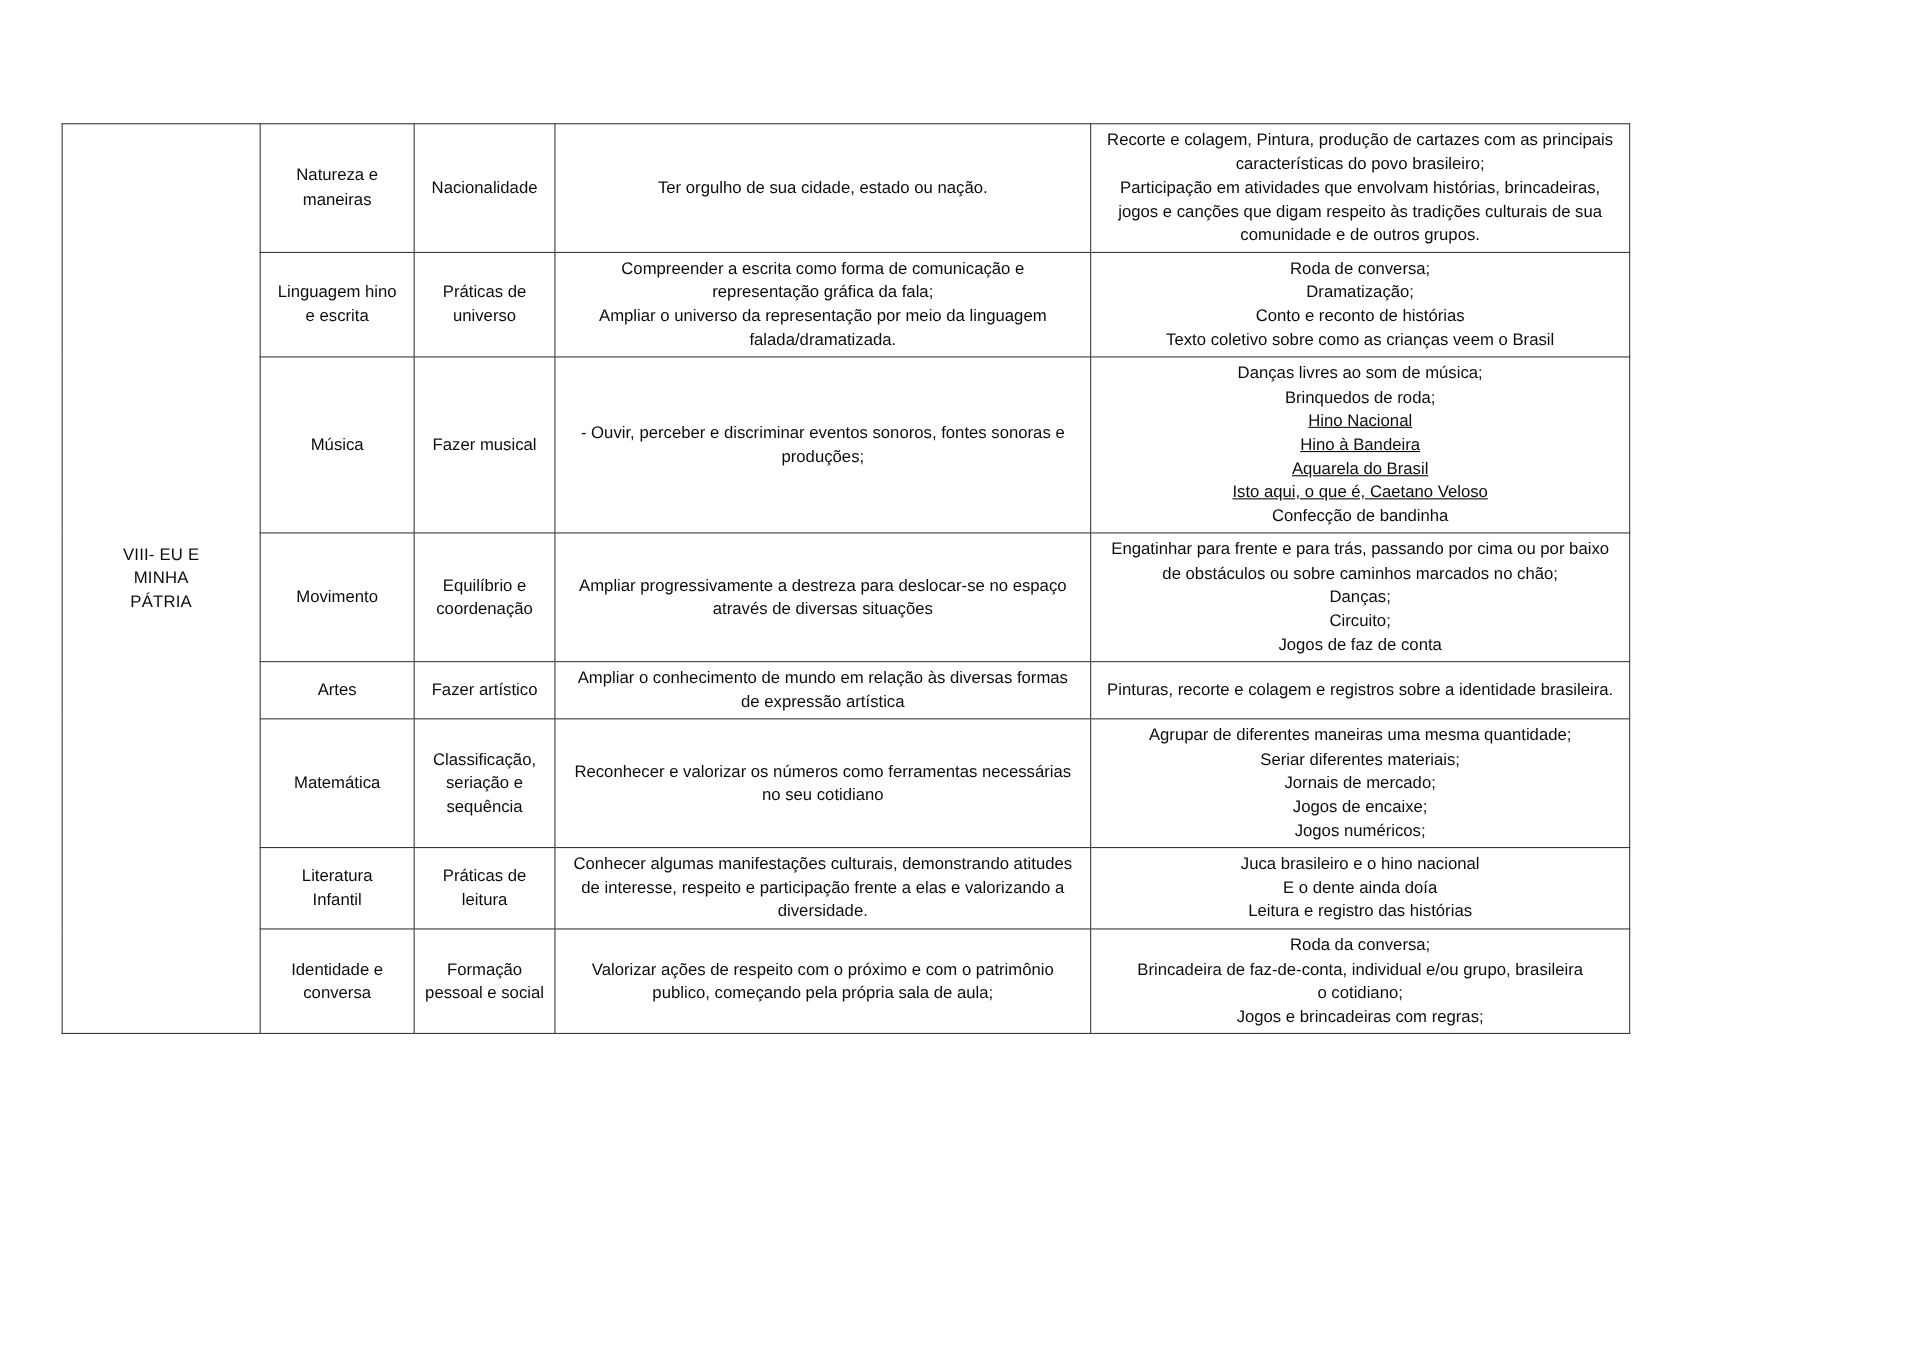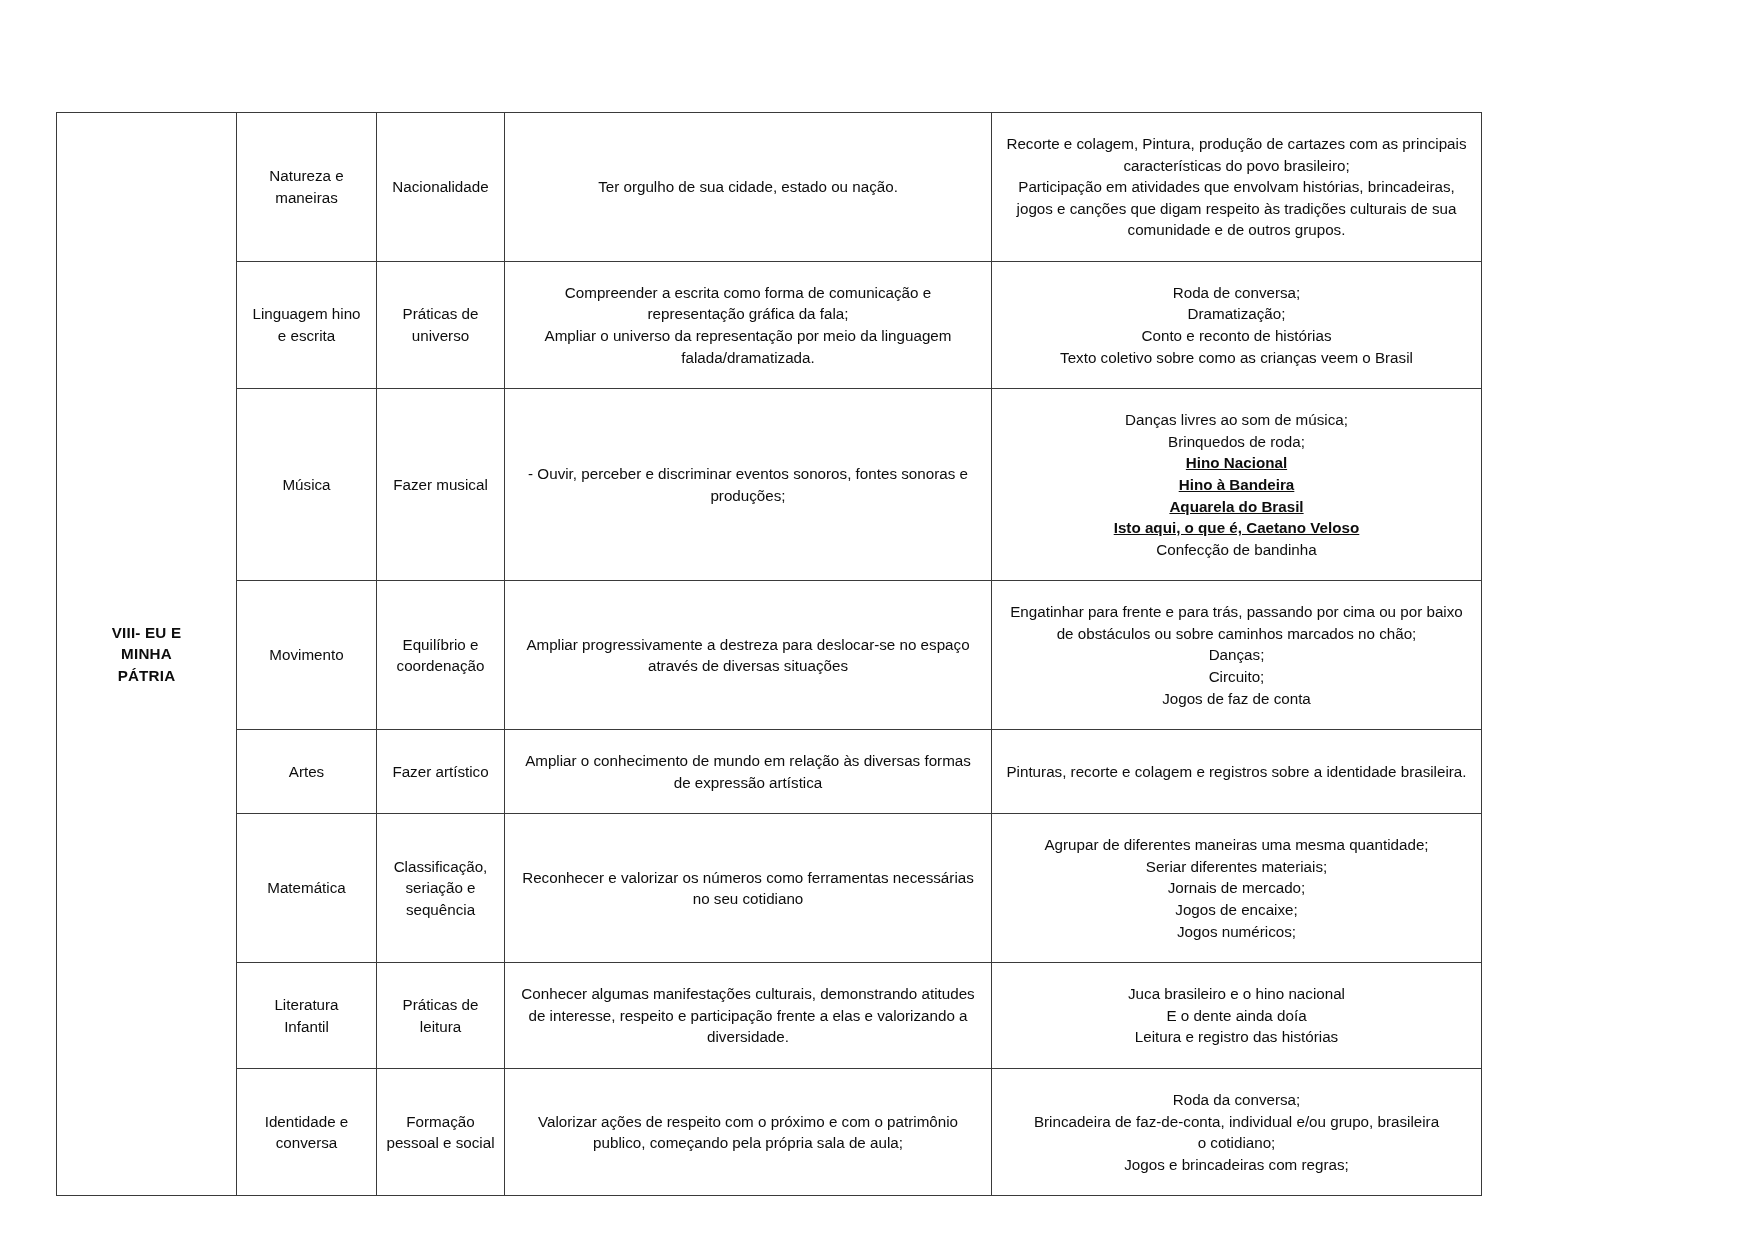--- a/index.html
+++ b/index.html
@@ -33,36 +33,36 @@
 
   table.curriculum {
     border-collapse: collapse;
     table-layout: fixed;
     width: 1425px;
   }
 
   table.curriculum td {
     border: 1.4px solid #3a3a3a;
     vertical-align: middle;
-    padding: 20px 8px;
+    padding: 4px 8px;
     font-size: 15.2px;
     line-height: 1.42;
     text-align: center;
     color: #0d0d0d;
   }
 
   
   col.c-theme   { width: 180px; }
   col.c-area    { width: 140px; }
   col.c-content { width: 128px; }
   col.c-object  { width: 487px; }
   col.c-activ   { width: 490px; }
 
   td.theme-cell {
-    font-weight: bold;
+    font-weight: normal;
     font-size: 21px;
     line-height: 1.5;
     letter-spacing: 0.2px;
     vertical-align: middle;
     text-align: center;
     padding: 4px 6px;
   }
 
   td.area-cell {
     font-size: 15.4px;
@@ -77,21 +77,21 @@
   td.objective-cell,
   td.activities-cell {
     font-size: 15.2px;
     line-height: 1.45;
     padding-left: 14px;
     padding-right: 14px;
   }
 
   .line { display: block; }
   .line.em {
-    font-weight: bold;
+    font-weight: normal;
     text-decoration: underline;
   }
 </style>
 </head>
 <body>
 
 <div class="page">
   <div class="table-wrap">
     <table class="curriculum">
       <colgroup>

